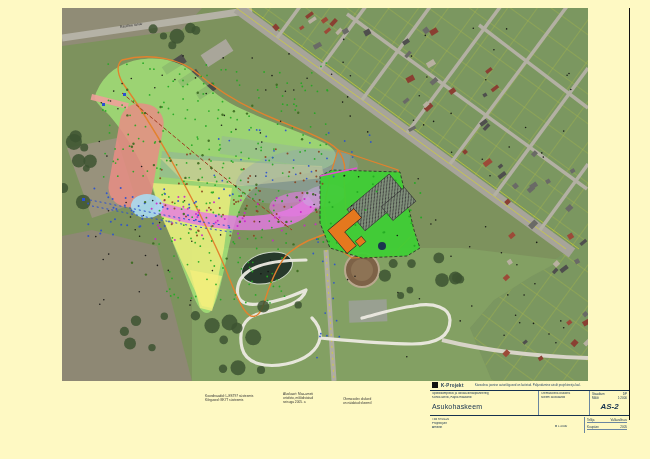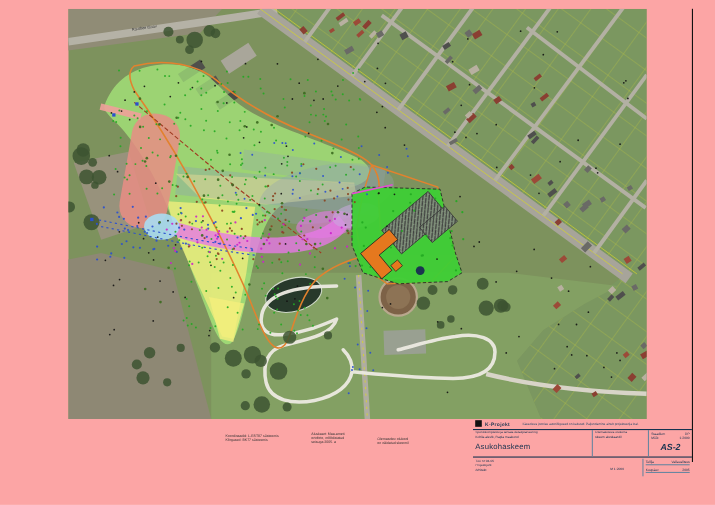--- a/index.html
+++ b/index.html
@@ -1,18 +1,18 @@
 <!DOCTYPE html>
 <html><head>
 <meta charset="utf-8">
 <style>
   html,body{margin:0;padding:0;background:#fff;}
   body{width:650px;height:459px;position:relative;overflow:hidden;
        font-family:"Liberation Sans",sans-serif;color:#16324f;}
-  #sheet{position:absolute;inset:0;background:#fca5a5;padding-left:12px;}
+  #sheet{position:absolute;inset:0;background:#fef9c3;padding-left:12px;}
   #map-wrap{position:absolute;left:62px;top:8px;width:526px;height:373px;overflow:hidden;}
   #sheet-right-border{position:absolute;left:629px;top:8px;width:1px;height:412px;background:#111;}
   .note-block{position:absolute;font-size:3.2px;line-height:1.25;color:#333;white-space:nowrap;}
   #note1{left:205px;top:394px;}
   #note2{left:283px;top:392px;}
   #note3{left:343px;top:397px;}
   
   #tblock{position:absolute;left:430px;top:381px;width:199px;font-size:3.2px;color:#16324f;}
   .tb-row1{display:flex;align-items:center;gap:3px;border-bottom:1px solid #16324f;padding:1px 0 2px 2px;}
   .tb-logo{width:6px;height:6px;background:#111;display:inline-block;flex:none;}

